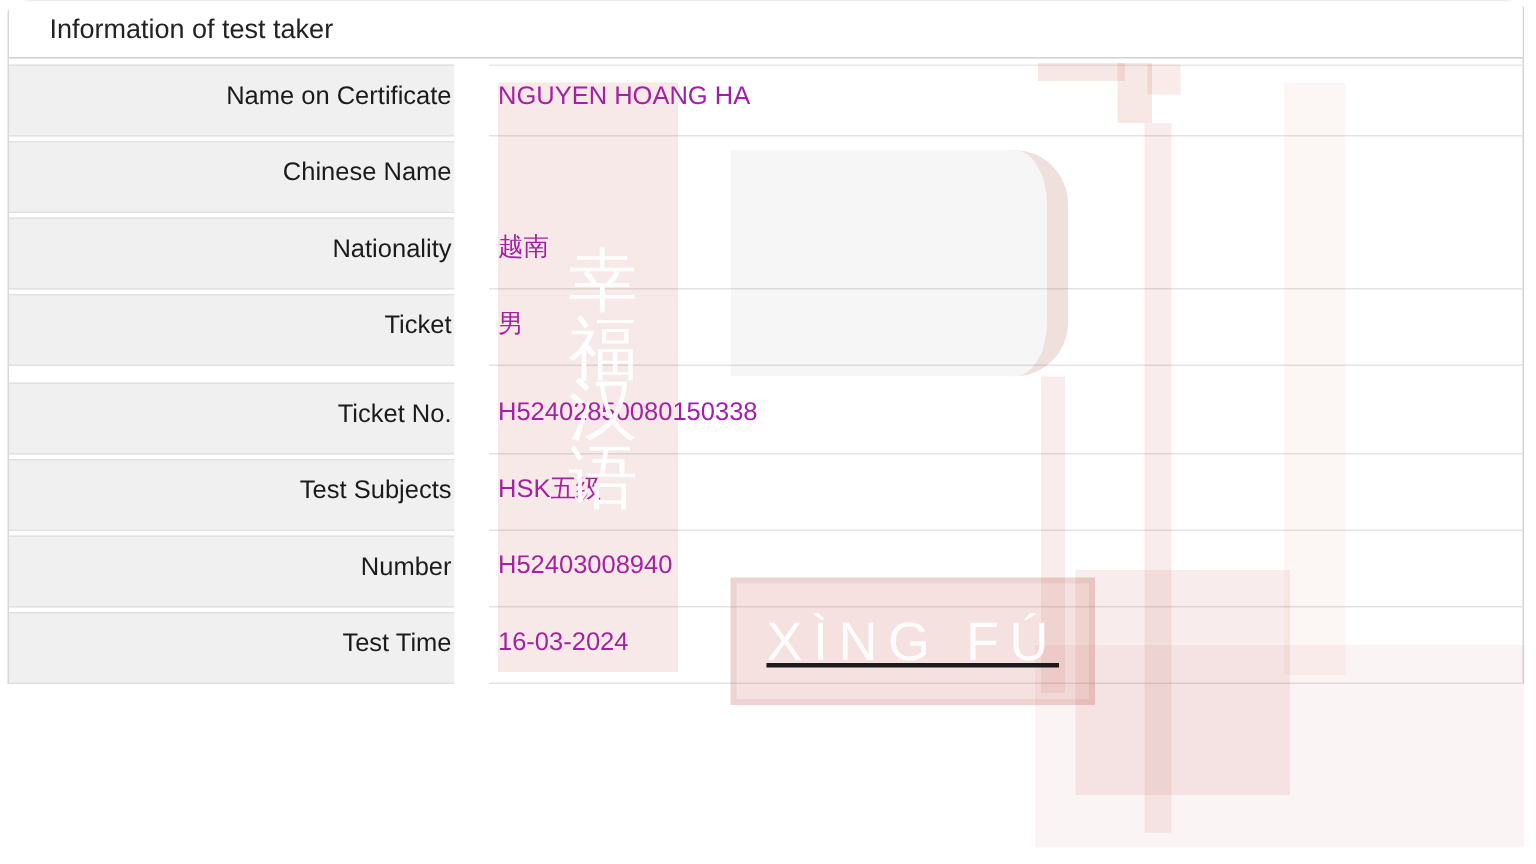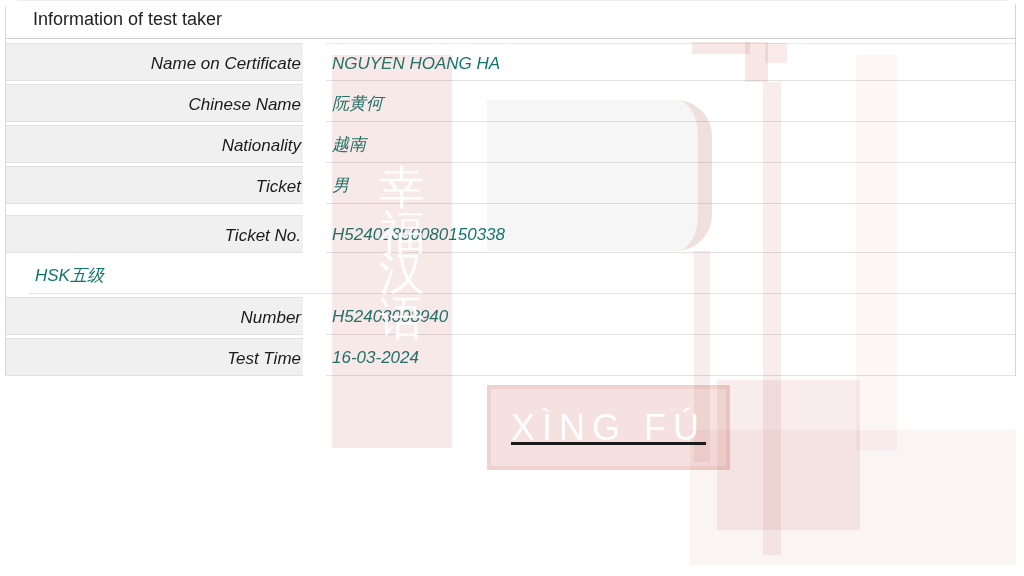--- a/index.html
+++ b/index.html
@@ -5,28 +5,28 @@
   * { margin:0; padding:0; box-sizing:border-box; }
   html,body { background:#fff; }
   body { font-family:"Liberation Sans", sans-serif; color:#1b1b1b; }
   .page { position:relative; width:1024px; height:576px; background:#fff; overflow:hidden;border-radius:21px; }
 
   
   .info-table { position:absolute; left:5px; top:0; width:1011px;
                 border-left:1px solid #d8d8d8; border-right:1px solid #d4d4d4; border-top:1px solid #ececec; }
   .info-header { height:38px; line-height:37px; padding-left:27px; font-size:18px; color:#222;
                  background:#fff; border-bottom:1px solid #cfcfcf; }
-  .info-row { display:flex; height:38px; margin-top:3px;font-style:italic; }
+  .info-row { display:flex; height:48px; margin-top:3px; }
   .info-row.first { margin-top:4px; }
   .info-row.group-start { margin-top:11px;justify-content:flex-end; }
   .info-label { width:297px; background:var(--row-gray,#f1f0f0); text-align:right; padding-right:2px;
                 font-size:17px; line-height:39px; color:#1b1b1b;
                 border-top:1px solid #e2e1e1; border-bottom:1px solid #e2e1e1; }
   .info-gap { width:23px; background:#fff; }
-  .info-value { flex:1; padding-left:6px; font-size:17px; line-height:40px; color:#0f766e;
+  .info-value { flex:1; padding-left:6px; font-size:17px; line-height:40px; color:#a21caf;
                 border-bottom:1px solid #e3e3e3; }
   .info-row.first .info-value { border-top:1px solid #e9e9e9; }
 
   
   .score-table { position:absolute; left:8px; top:425px; width:1006px;
                  border:1px solid var(--border-gray,#c9c9c9); background:#fff; }
   .score-title-row { height:45px; display:flex; align-items:center; padding-left:17px; background:#fff; }
   .score-title { font-size:18px; font-weight:700; color:#0e0e0e; letter-spacing:0.2px; }
   .score-notice { font-size:17px; font-weight:700; color:var(--notice-red,#c0312d); margin-left:56px; }
   .score-row { display:flex; height:43px; }
@@ -67,38 +67,38 @@
     <div class="info-header">Information of test taker</div>
 
     <div class="info-row first">
       <div class="info-label">Name on Certificate</div>
       <div class="info-gap"></div>
       <div class="info-value">NGUYEN HOANG HA</div>
     </div>
     <div class="info-row">
       <div class="info-label">Chinese Name</div>
       <div class="info-gap"></div>
-      <div class="info-value">阮黄何</div>
     </div>
     <div class="info-row">
       <div class="info-label">Nationality</div>
       <div class="info-gap"></div>
       <div class="info-value">越南</div>
     </div>
     <div class="info-row">
       <div class="info-label">Ticket</div>
       <div class="info-gap"></div>
       <div class="info-value">男</div>
     </div>
     <div class="info-row group-start">
       <div class="info-label">Ticket No.</div>
       <div class="info-gap"></div>
       <div class="info-value">H52402850080150338</div>
     </div>
     <div class="info-row">
+      <div class="info-label">Test Subjects</div>
       <div class="info-gap"></div>
       <div class="info-value">HSK五级</div>
     </div>
     <div class="info-row">
       <div class="info-label">Number</div>
       <div class="info-gap"></div>
       <div class="info-value">H52403008940</div>
     </div>
     <div class="info-row">
       <div class="info-label">Test Time</div>

